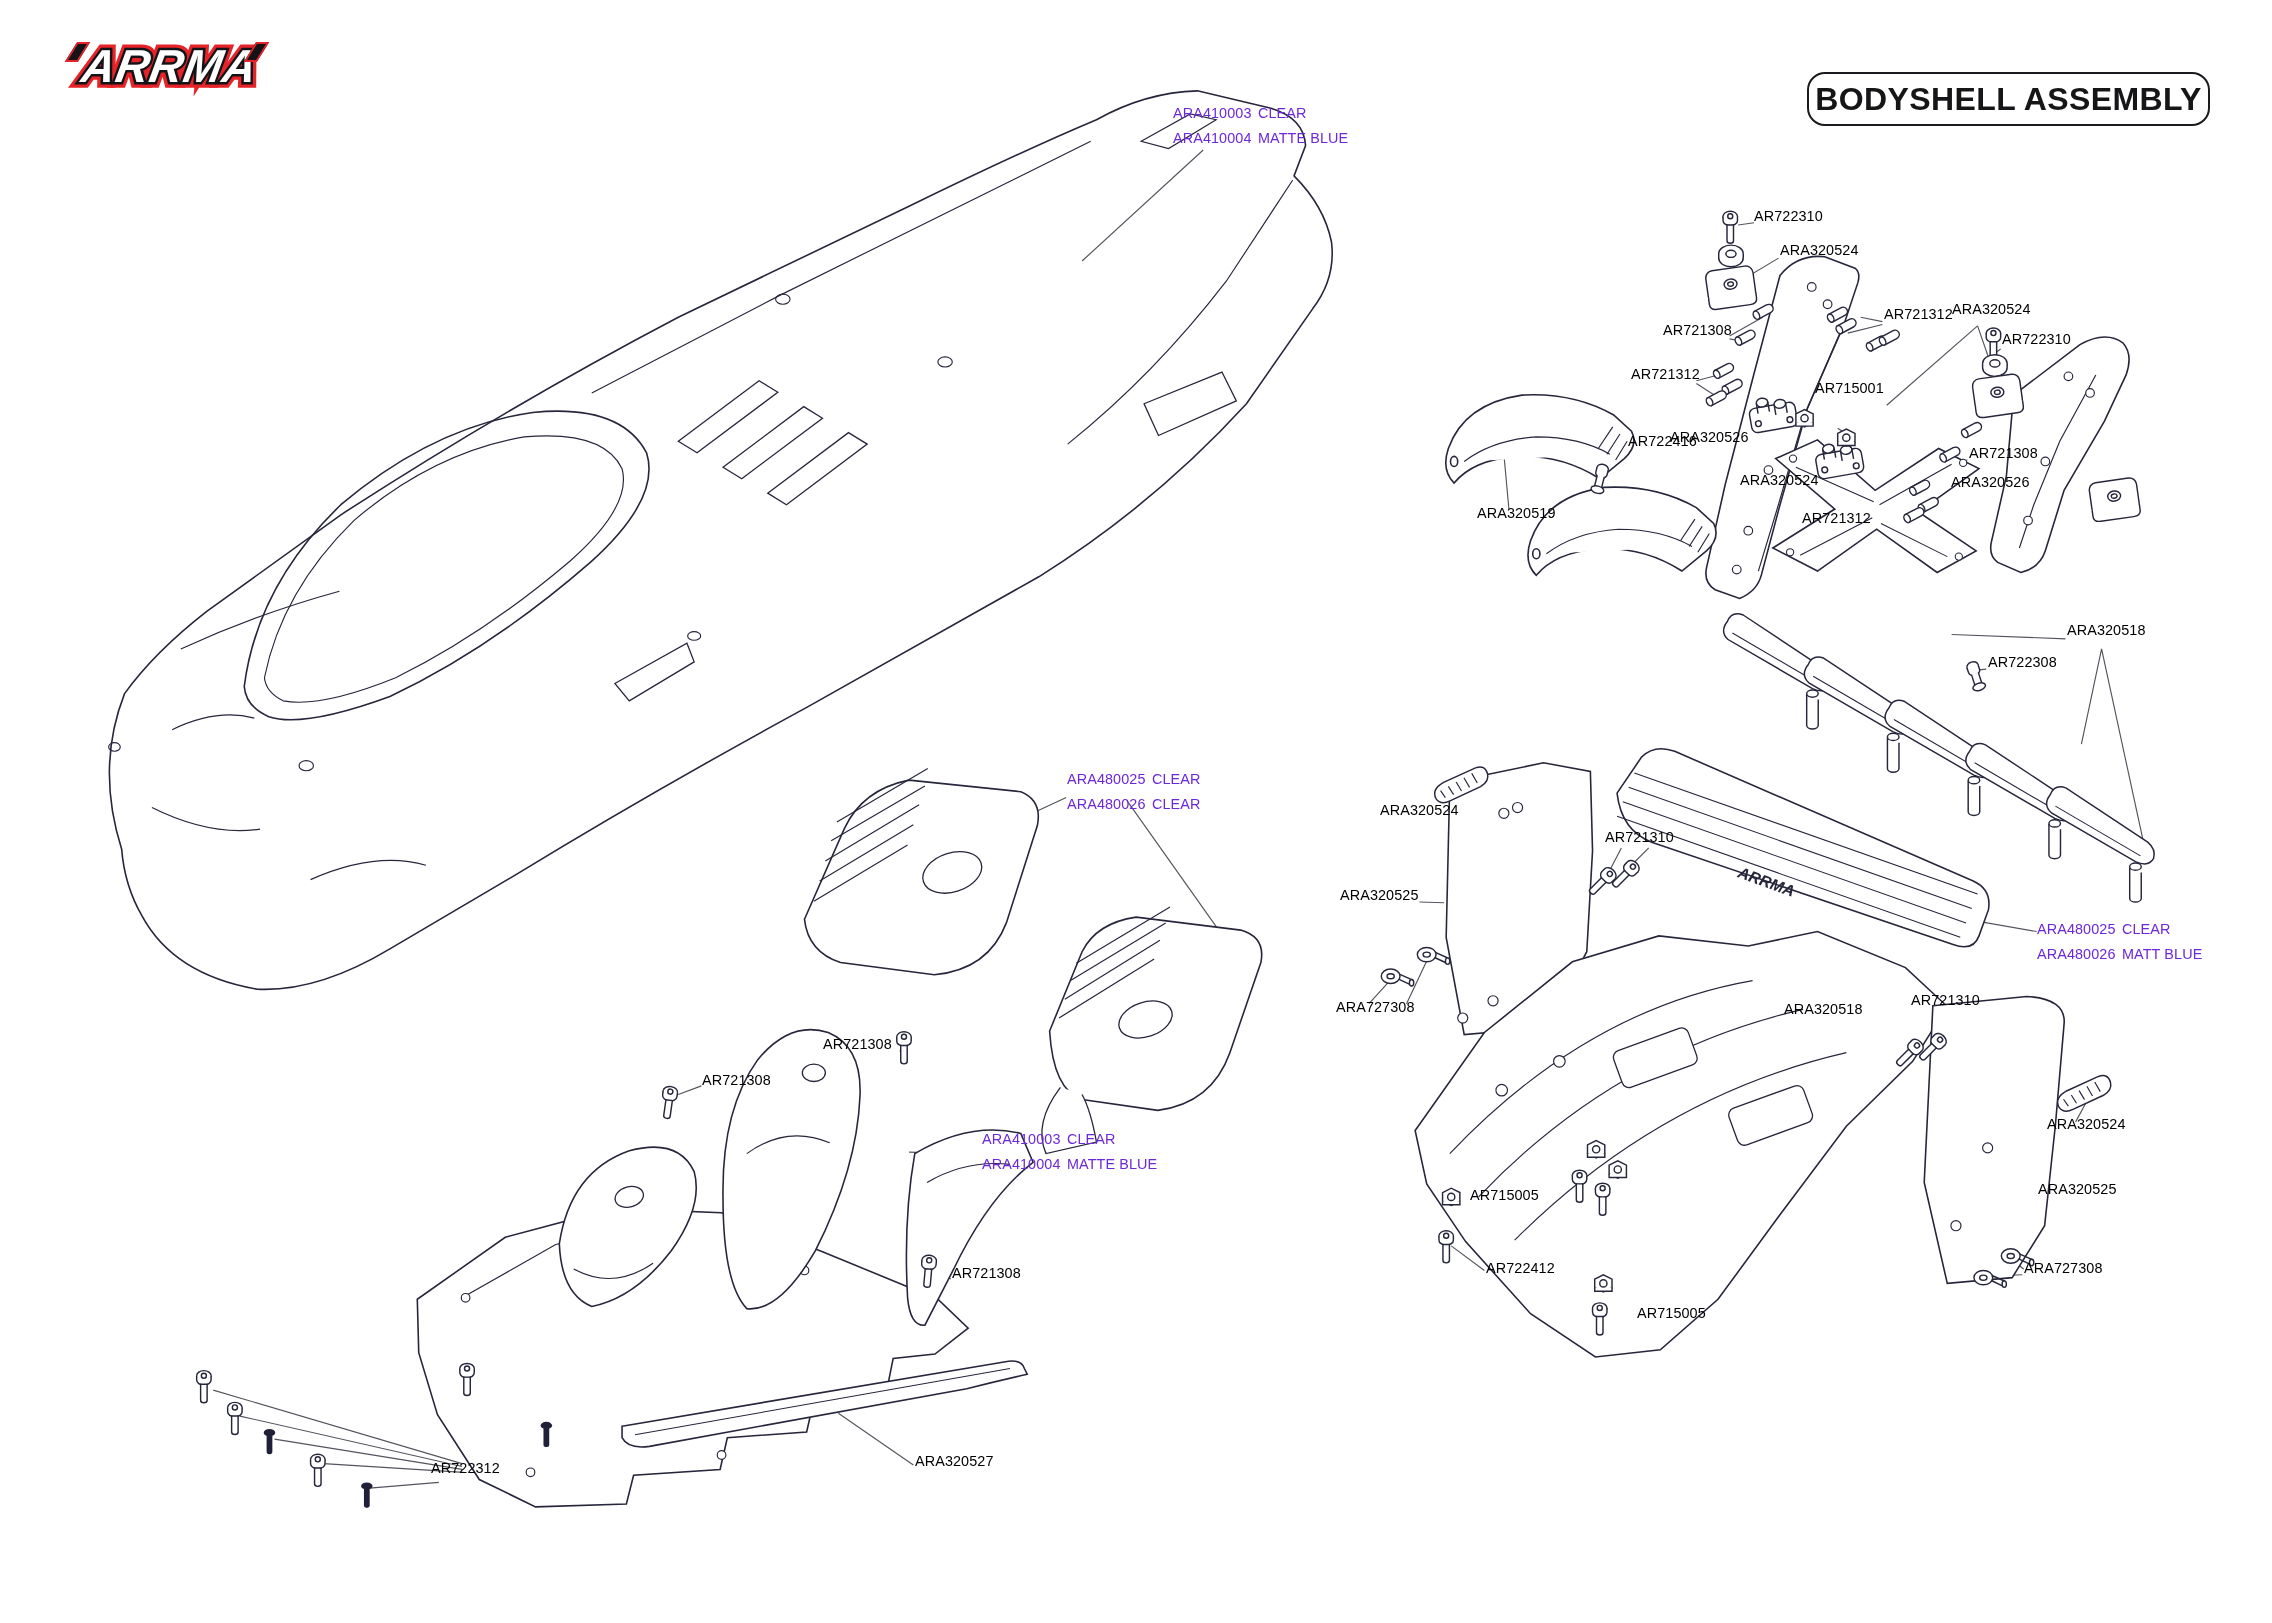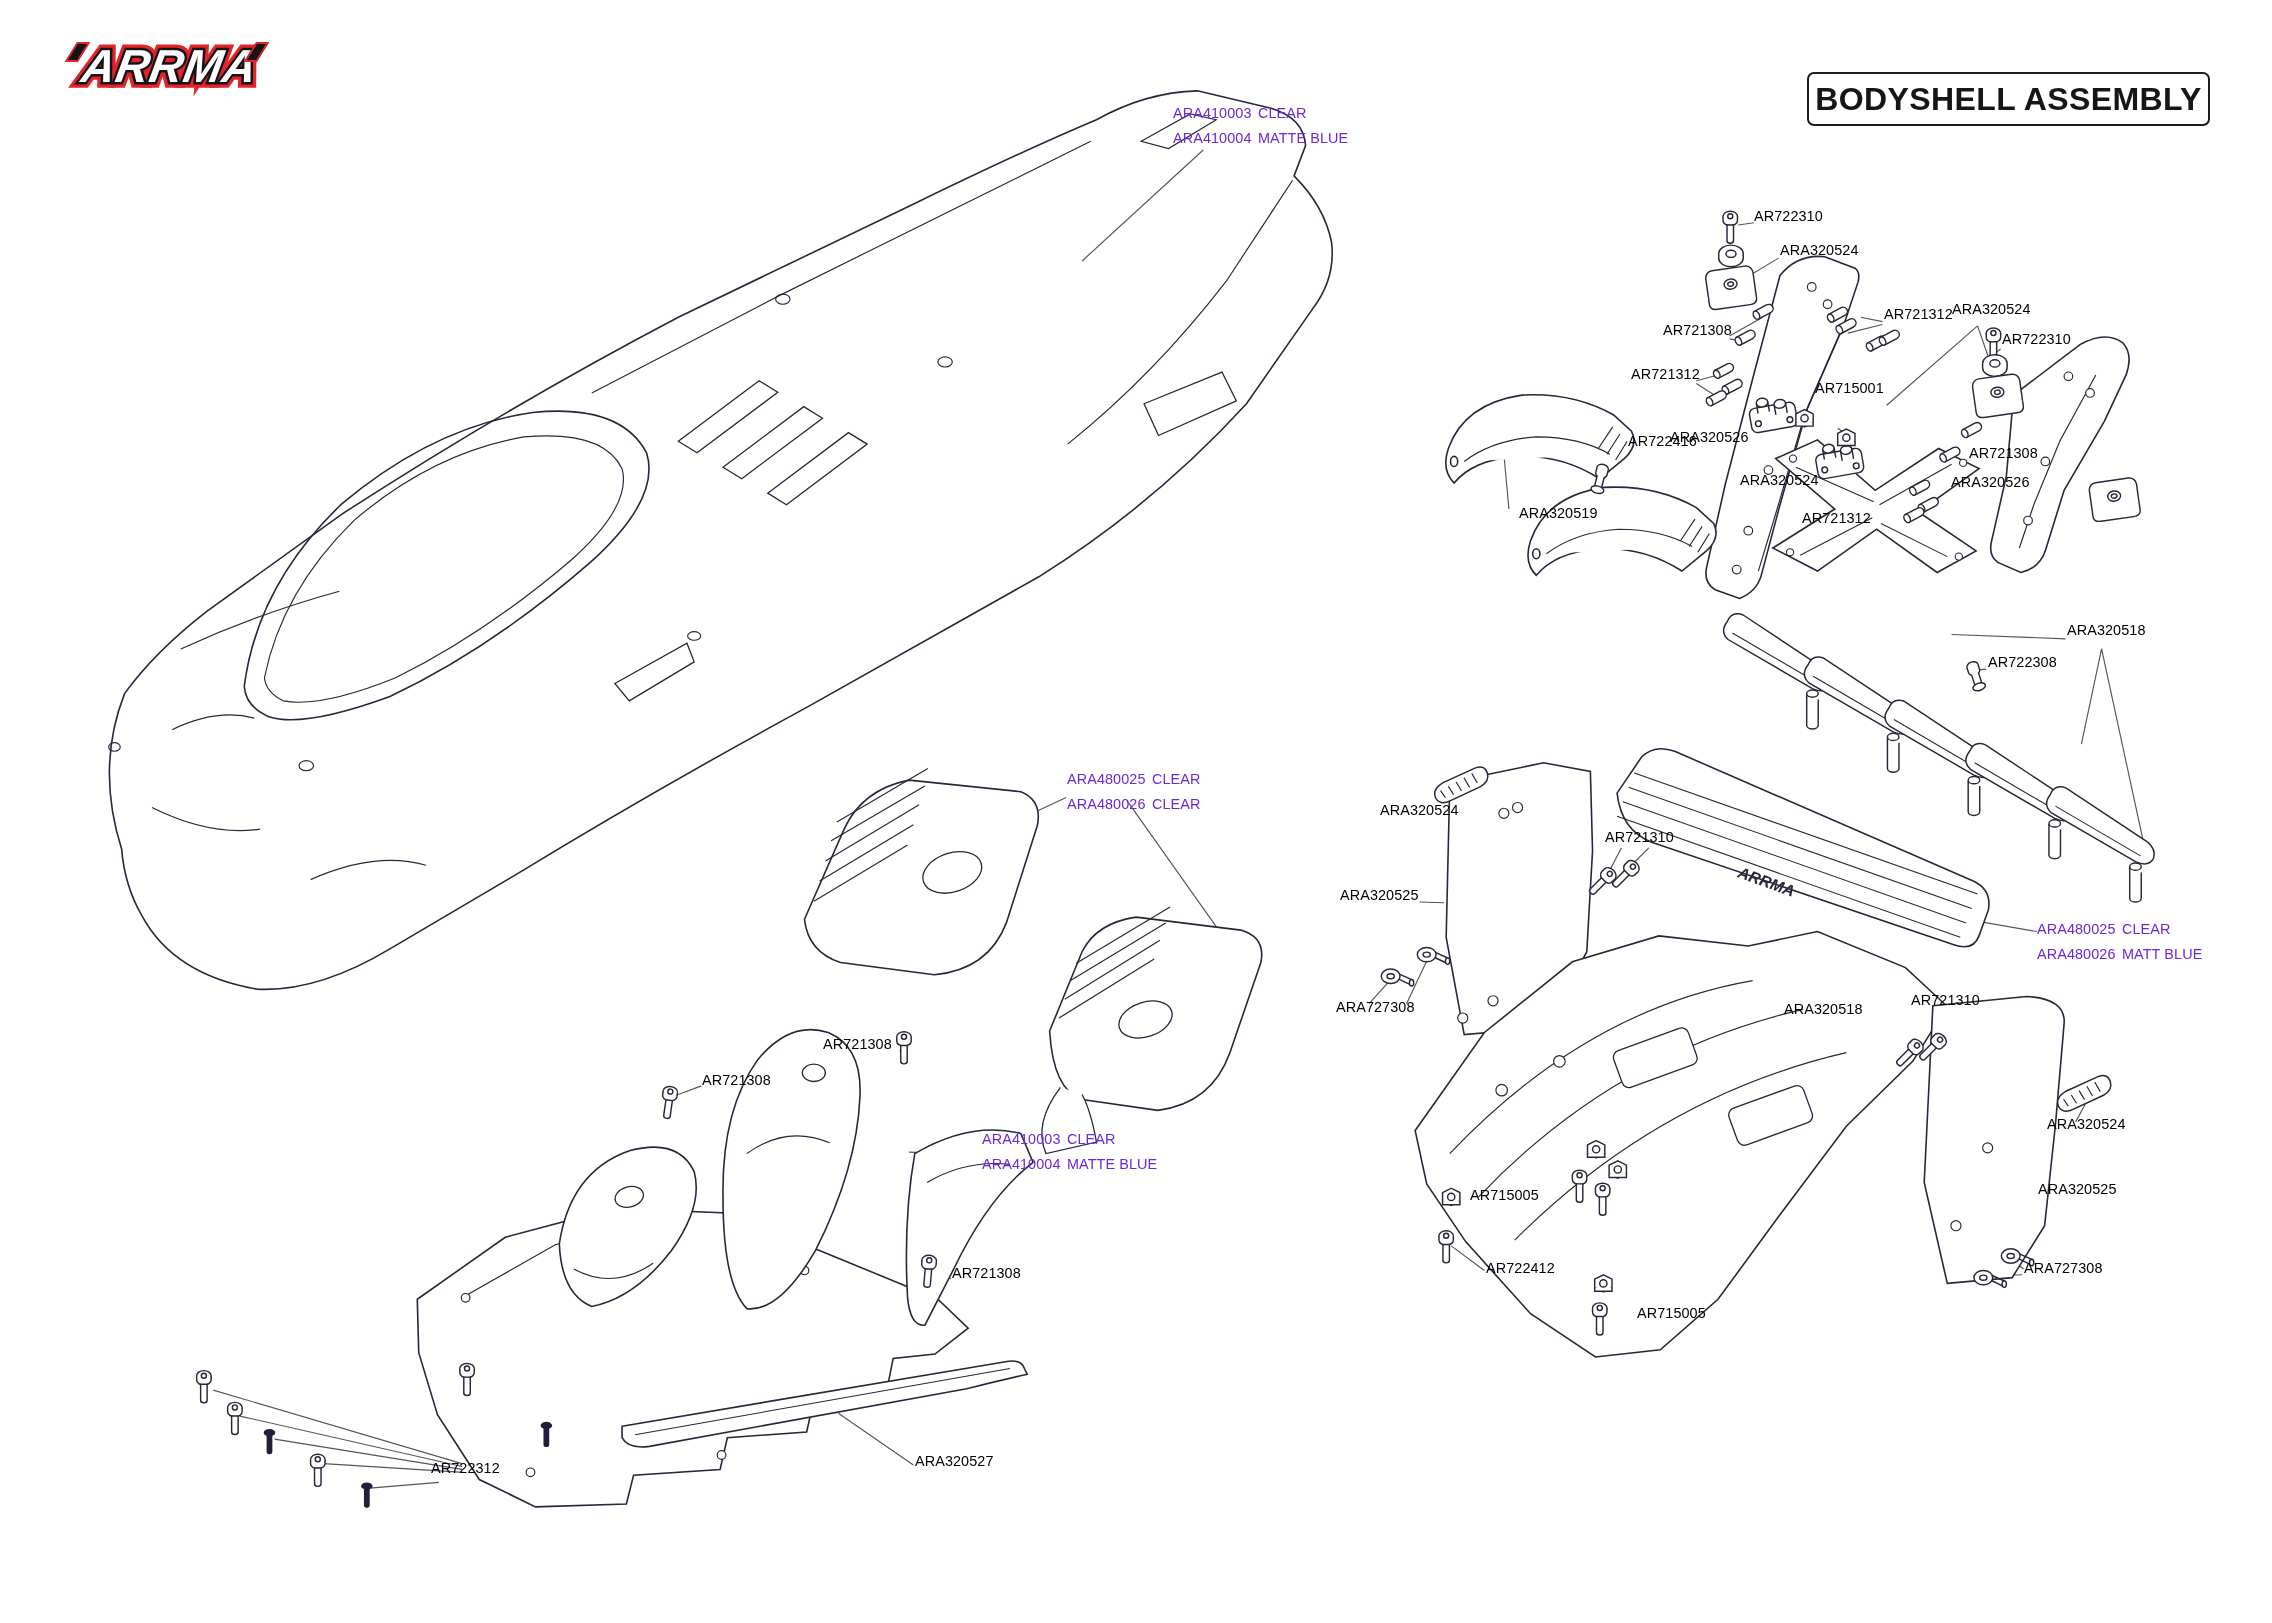--- a/index.html
+++ b/index.html
@@ -3,21 +3,21 @@
 <meta charset="utf-8">
 <style>
   html,body{margin:0;padding:0;background:#ffffff;}
   .canvas{position:relative;width:2273px;height:1623px;background:#fff;overflow:hidden;
           font-family:"Liberation Sans", sans-serif;}
   svg{position:absolute;left:0;top:0;}
   .lbl{position:absolute;font-size:14.4px;line-height:17.3px;color:#000000;white-space:nowrap;letter-spacing:0.1px;}
   .vlbl{position:absolute;font-size:14.4px;line-height:24.5px;color:#6d28d9;white-space:nowrap;letter-spacing:0.1px;}
   .vrow .p{display:inline-block;min-width:85px;}
   .title-box{position:absolute;left:1807px;top:72px;width:399px;height:50px;
-             border:2.9px solid #1b1b1f;border-radius:7px;display:flex;align-items:center;justify-content:center;
+             border:2.9px solid #1b1b1f;border-radius:18px;display:flex;align-items:center;justify-content:center;
              font-size:32px;font-weight:bold;color:#161618;letter-spacing:0.4px;background:#fff;}
   .banner{position:absolute;left:87px;top:1513px;height:39px;padding:0 17.3px;background:#231f20;color:#ffffff;
           border-radius:11.5px;display:flex;align-items:center;font-size:19px;font-weight:bold;letter-spacing:0.1px;}
   .logo{position:absolute;left:72px;top:38px;width:180px;height:62px;transform:skewX(-10deg);
         font-weight:bold;font-style:italic;font-size:46px;}
   .logo span{position:absolute;left:10px;top:1.4px;letter-spacing:0.7px;}
   .logo .l-red{-webkit-text-stroke:11.5px #e62329;color:#e62329;}
   .logo .l-blk{-webkit-text-stroke:5px #141418;color:#141418;}
   .logo .l-wht{color:#ffffff;}
   .logo-accent{position:absolute;width:8.7px;height:16px;background:#141418;border:2.9px solid #e62329;transform:skewX(-24deg);}
@@ -318,21 +318,21 @@
   <div class="lbl" style="left:1754px;top:208px">AR722310</div>
   <div class="lbl" style="left:1780px;top:242px">ARA320524</div>
   <div class="lbl" style="left:1663px;top:322px">AR721308</div>
   <div class="lbl" style="left:1631px;top:366px">AR721312</div>
   <div class="lbl" style="left:1884px;top:306px">AR721312</div>
   <div class="lbl" style="left:1952px;top:301px">ARA320524</div>
   <div class="lbl" style="left:2002px;top:331px">AR722310</div>
   <div class="lbl" style="left:1670px;top:429px">ARA320526</div>
   <div class="lbl" style="left:1628px;top:433px">AR722416</div>
   <div class="lbl" style="left:1815px;top:380px">AR715001</div>
-  <div class="lbl" style="left:1519px;top:505px">ARA320519</div>
+  <div class="lbl" style="left:1477px;top:505px">ARA320519</div>
   <div class="lbl" style="left:1740px;top:472px">ARA320524</div>
   <div class="lbl" style="left:1969px;top:445px">AR721308</div>
   <div class="lbl" style="left:1951px;top:474px">ARA320526</div>
   <div class="lbl" style="left:1802px;top:510px">AR721312</div>
   <div class="lbl" style="left:2067px;top:622px">ARA320518</div>
   <div class="lbl" style="left:1988px;top:654px">AR722308</div>
   <div class="lbl" style="left:1380px;top:802px">ARA320524</div>
   <div class="lbl" style="left:1605px;top:829px">AR721310</div>
   <div class="lbl" style="left:1340px;top:887px">ARA320525</div>
   <div class="lbl" style="left:1336px;top:999px">ARA727308</div>

